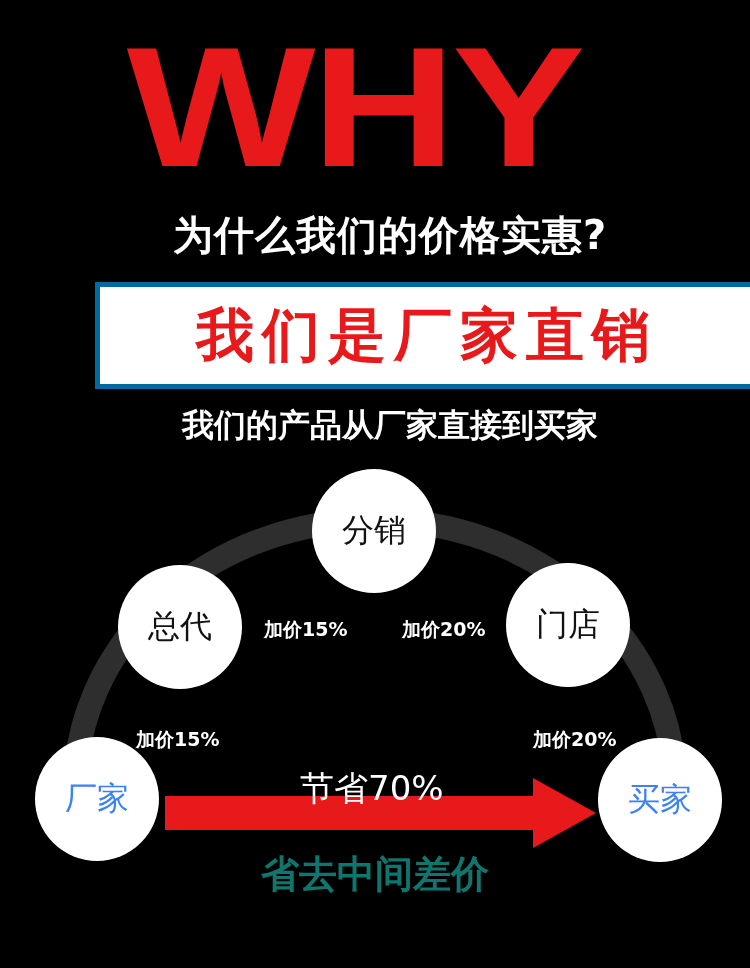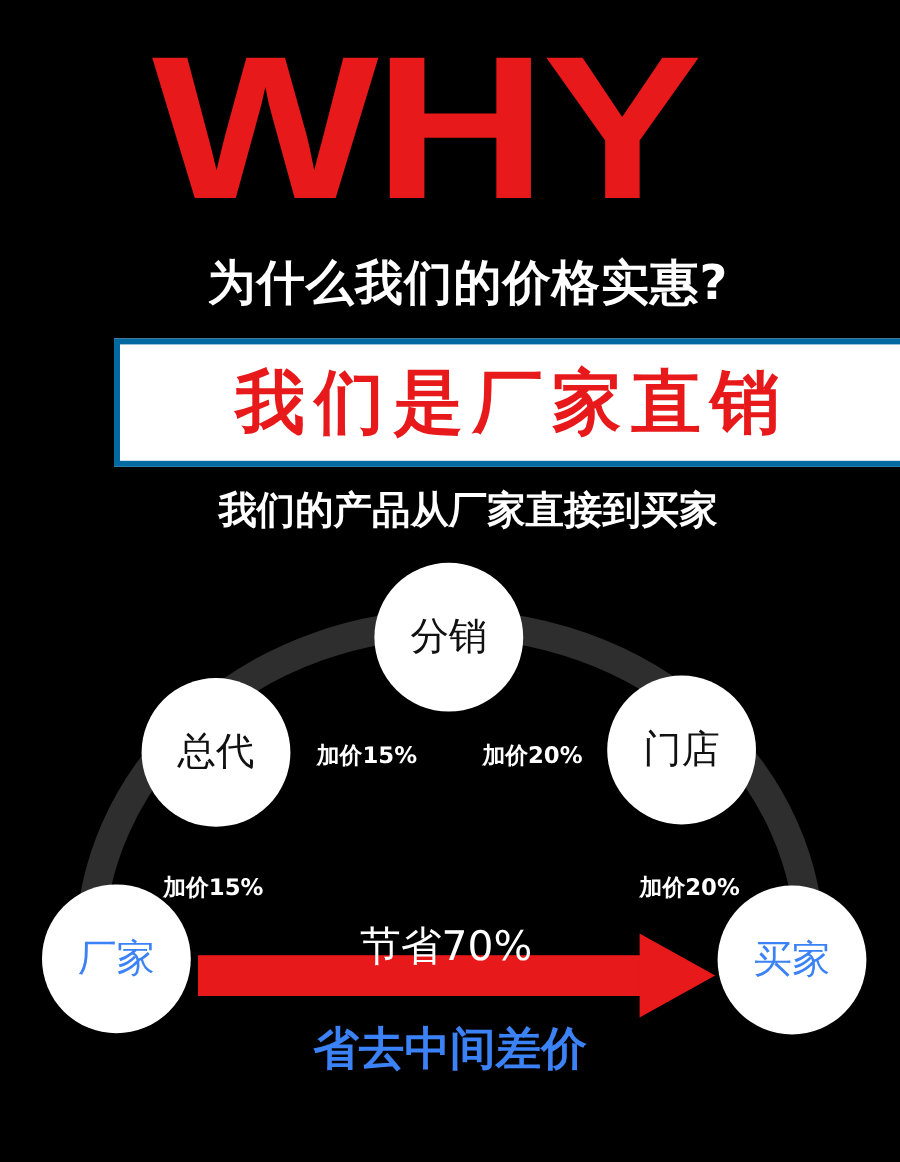--- a/index.html
+++ b/index.html
@@ -16,21 +16,21 @@
             background: #fff; border: 5px solid #0369a1; display: flex; align-items: center; justify-content: center; }
   .banner span { color: #e8191a; font-size: 58px; font-weight: bold; letter-spacing: 8px; }
   .tagline { left: 0; top: 404px; width: 780px; text-align: center; font-size: 32px; font-weight: bold; color: #fff; }
   svg.arc { left: 0; top: 0; }
   .node { width: 124px; height: 124px; border-radius: 50%; background: #fff;
           display: flex; align-items: center; justify-content: center;
           font-size: 32px; color: #111; }
   .node.red { color: #3b82f6; }
   .markup { font-size: 19px; color: #fff; font-weight: bold; margin-top: 20px; }
   .save { left: 300px; top: 754px; font-size: 34px; color: #fff; margin-top: 12px; }
-  .bottom { left: 0; top: 852px; width: 750px; text-align: center; color: #3b82f6;
+  .bottom { left: 0; top: 852px; width: 750px; text-align: center; color: #0f766e;
             font-size: 38px; font-weight: bold; line-height: 44px; }
 </style>
 </head>
 <body>
 
 <div class="abs why">WHY</div>
 <div class="abs subtitle">为什么我们的价格实惠?</div>
 
 <div class="abs banner">
   <span>我们是厂家直销</span>

